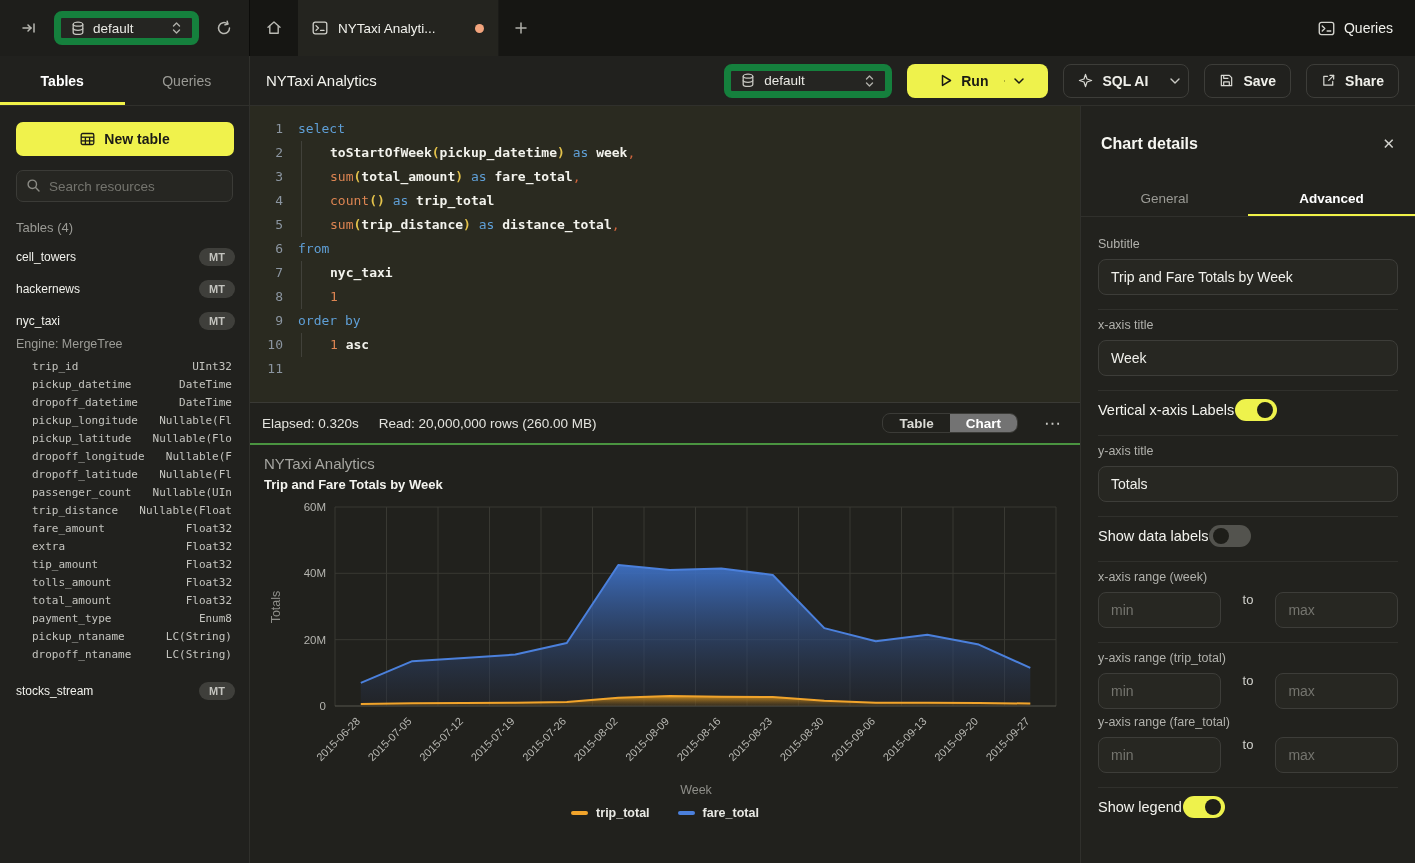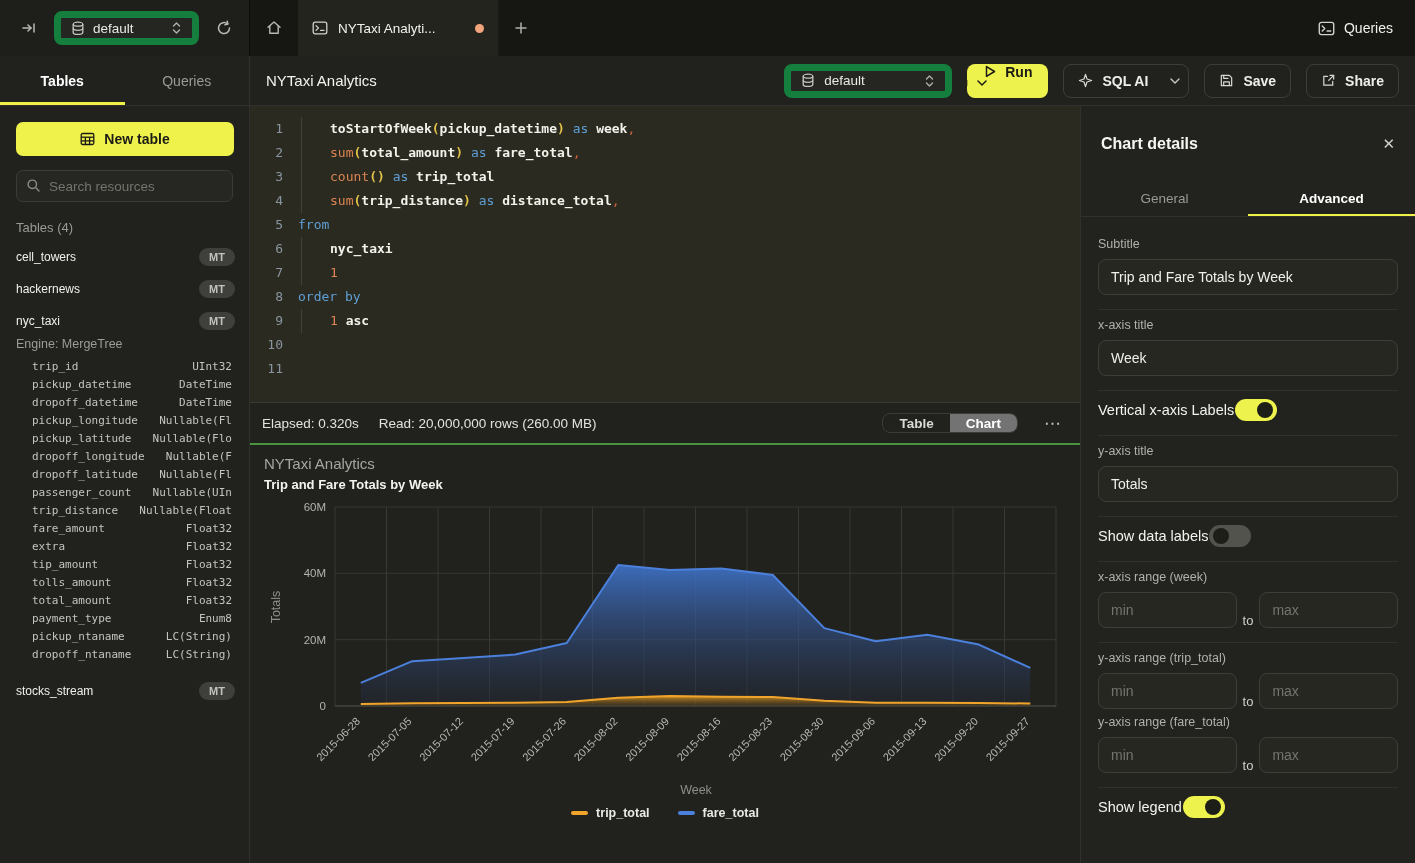--- a/index.html
+++ b/index.html
@@ -44,21 +44,21 @@
   .col-row { display:flex; justify-content:space-between; padding:2.5px 17px 2.5px 32px; font-family:"DejaVu Sans Mono", monospace; font-size:11px; color:#c4c4bf; }
   .col-type { color:#c4c4bf; }
 
   
   .main { flex:1; display:flex; flex-direction:column; min-width:0; background:#21211d; }
   .main-header { height:50px; flex:none; display:flex; align-items:center; gap:15px; padding:0 16px; border-bottom:1px solid #30302c; background:#21211e; }
   .doc-title { font-size:15px; font-weight:500; color:#f3f3ee; }
   .spacer { flex:1; }
   .hdr-db { width:168px; justify-content:space-between; }
   .hdr-db .left { display:flex; align-items:center; gap:9px; }
-  .btn-run { display:flex; align-items:stretch; height:34px; border-radius:8px; overflow:hidden; cursor:pointer; border:none; padding:0; background:#eef24c;flex-direction:column; }
+  .btn-run { display:flex; align-items:stretch; height:34px; border-radius:8px; overflow:hidden; cursor:pointer; border:none; padding:16px; background:#eef24c; }
   .btn-run .run-main { display:flex; align-items:center; gap:8px; padding:0 16px; color:#1b1b14; font-size:14px; font-weight:700; }
   .btn-run .run-caret { display:flex; align-items:center; justify-content:center; width:28px; border-left:1px solid rgba(0,0,0,0.28); color:#1b1b14; }
   .btn-outline { display:flex; align-items:center; height:34px; background:transparent; border:1px solid #3d3d39; border-radius:8px; color:#efefea; font-size:14px; font-weight:600; cursor:pointer; padding:0; }
   .btn-outline .seg-main { display:flex; align-items:center; gap:9px; padding:0 14px; }
   .btn-outline .seg-caret { display:flex; align-items:center; justify-content:center; width:26px; align-self:stretch; color:#c9c9c4; }
 
   .main-content { flex:1; display:flex; min-height:0; }
   .left-col { width:830px; flex:none; display:flex; flex-direction:column; min-height:0; }
 
   
@@ -111,21 +111,21 @@
   .fld-label { font-size:12.5px; color:#b1b1ac; margin:6px 0 8px; }
   .fld-input { width:100%; height:36px; background:#272722; border:1px solid #3d3d39; border-radius:8px; color:#f1f1ec; font-size:14px; padding:0 12px; outline:none; font-family:"Liberation Sans",sans-serif; }
   .divider { border-top:1px solid #30302c; margin:14px 0 8px; }
   .toggle-row { display:flex; align-items:center; gap:1px; margin:8px 0; font-size:14.5px; font-weight:500; color:#f3f3ee; }
   .toggle { width:42px; height:22px; border-radius:12px; position:relative; flex:none; cursor:pointer; }
   .toggle.on { background:#eef24c; }
   .toggle.off { background:#53534e; }
   .toggle .knob { position:absolute; top:3px; width:16px; height:16px; border-radius:50%; background:#1e1e19; }
   .toggle.on .knob { right:4px; }
   .toggle.off .knob { left:4px; }
-  .range-row { display:flex; align-items:flex-end; gap:6px; }
+  .range-row { display:flex; align-items:flex-start; gap:22px; }
   .range-row .fld-input { flex:1; min-width:0; }
   .to-label { font-size:13px; color:#cfcfca; flex:none; }
   svg.ic { display:block; }
 </style>
 </head>
 <body>
 
 <div class="app">
 
   <div class="topbar">
@@ -386,20 +386,21 @@
                 <div class="ln">4</div>
                 <div class="ln">5</div>
                 <div class="ln">6</div>
                 <div class="ln">7</div>
                 <div class="ln">8</div>
                 <div class="ln">9</div>
                 <div class="ln">10</div>
                 <div class="ln">11</div>
               </div>
             <div class="code" id="code-lines">
+                <div class="code-line"><span class="tk-kw">select</span></div>
                 <div class="code-line"><span class="ind"></span><span class="tk-id">toStartOfWeek</span><span class="tk-pr">(</span><span class="tk-id">pickup_datetime</span><span class="tk-pr">)</span><span> </span><span class="tk-kw">as</span><span> </span><span class="tk-id">week</span><span class="tk-pn">,</span></div>
                 <div class="code-line"><span class="ind"></span><span class="tk-fn">sum</span><span class="tk-pr">(</span><span class="tk-id">total_amount</span><span class="tk-pr">)</span><span> </span><span class="tk-kw">as</span><span> </span><span class="tk-id">fare_total</span><span class="tk-pn">,</span></div>
                 <div class="code-line"><span class="ind"></span><span class="tk-fn">count</span><span class="tk-pr">()</span><span> </span><span class="tk-kw">as</span><span> </span><span class="tk-id">trip_total</span></div>
                 <div class="code-line"><span class="ind"></span><span class="tk-fn">sum</span><span class="tk-pr">(</span><span class="tk-id">trip_distance</span><span class="tk-pr">)</span><span> </span><span class="tk-kw">as</span><span> </span><span class="tk-id">distance_total</span><span class="tk-pn">,</span></div>
                 <div class="code-line"><span class="tk-kw">from</span></div>
                 <div class="code-line"><span class="ind"></span><span class="tk-id">nyc_taxi</span></div>
                 <div class="code-line"><span class="ind"></span><span class="tk-num">1</span></div>
                 <div class="code-line"><span class="tk-kw">order by</span></div>
                 <div class="code-line"><span class="ind"></span><span class="tk-num">1</span><span> </span><span class="tk-id">asc</span></div>
               </div>

